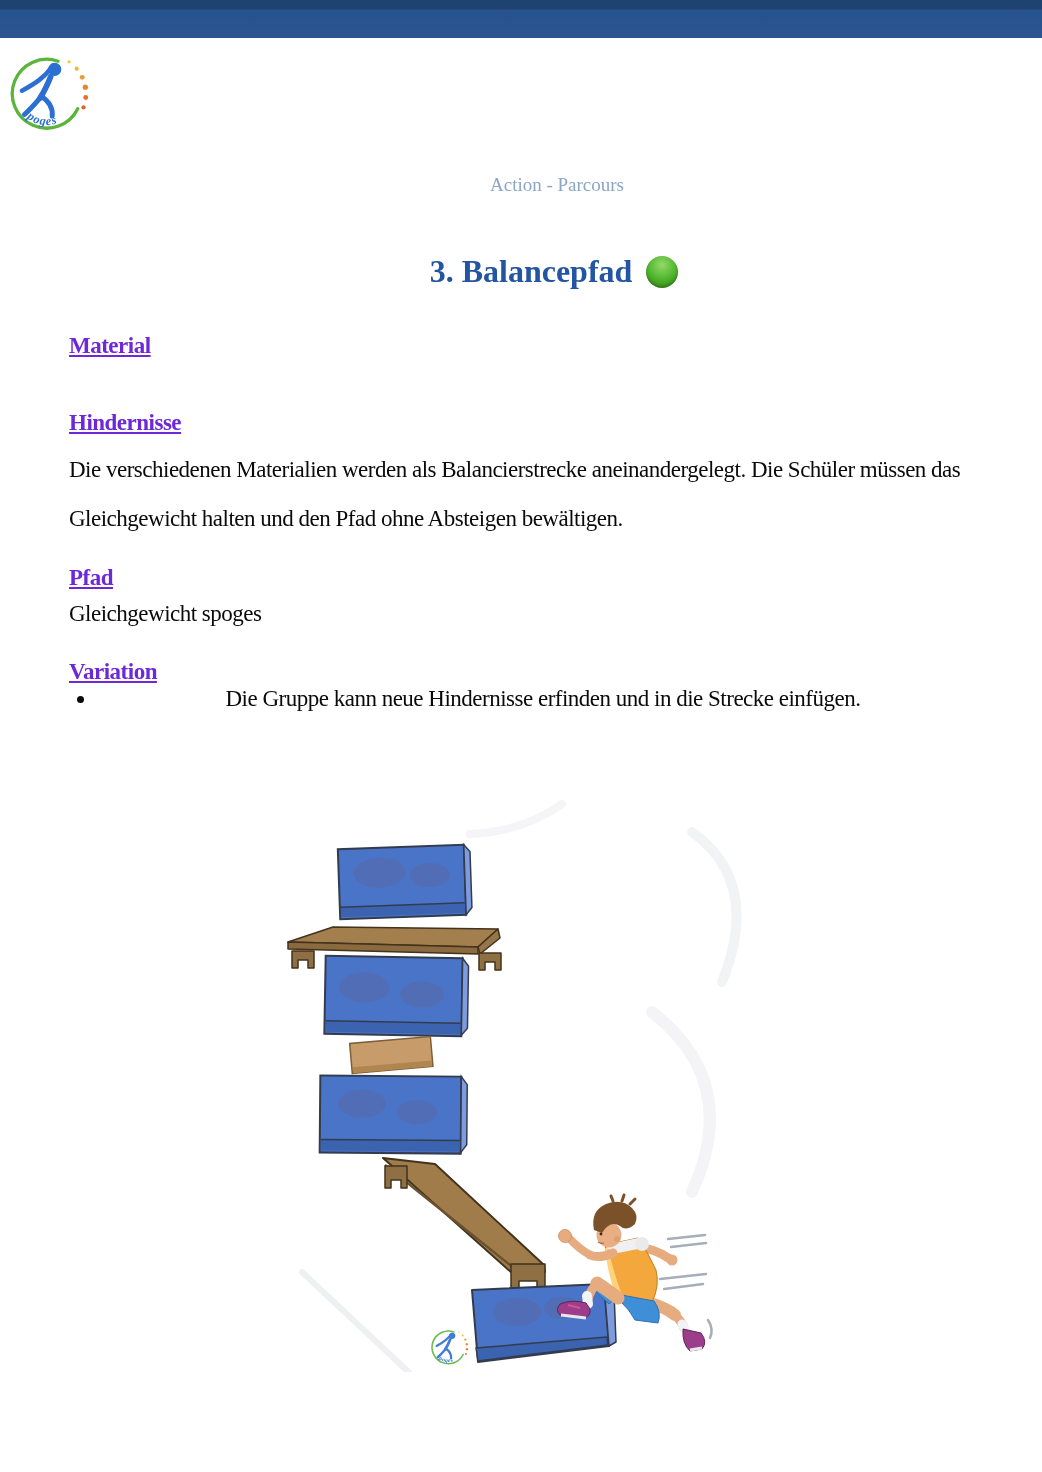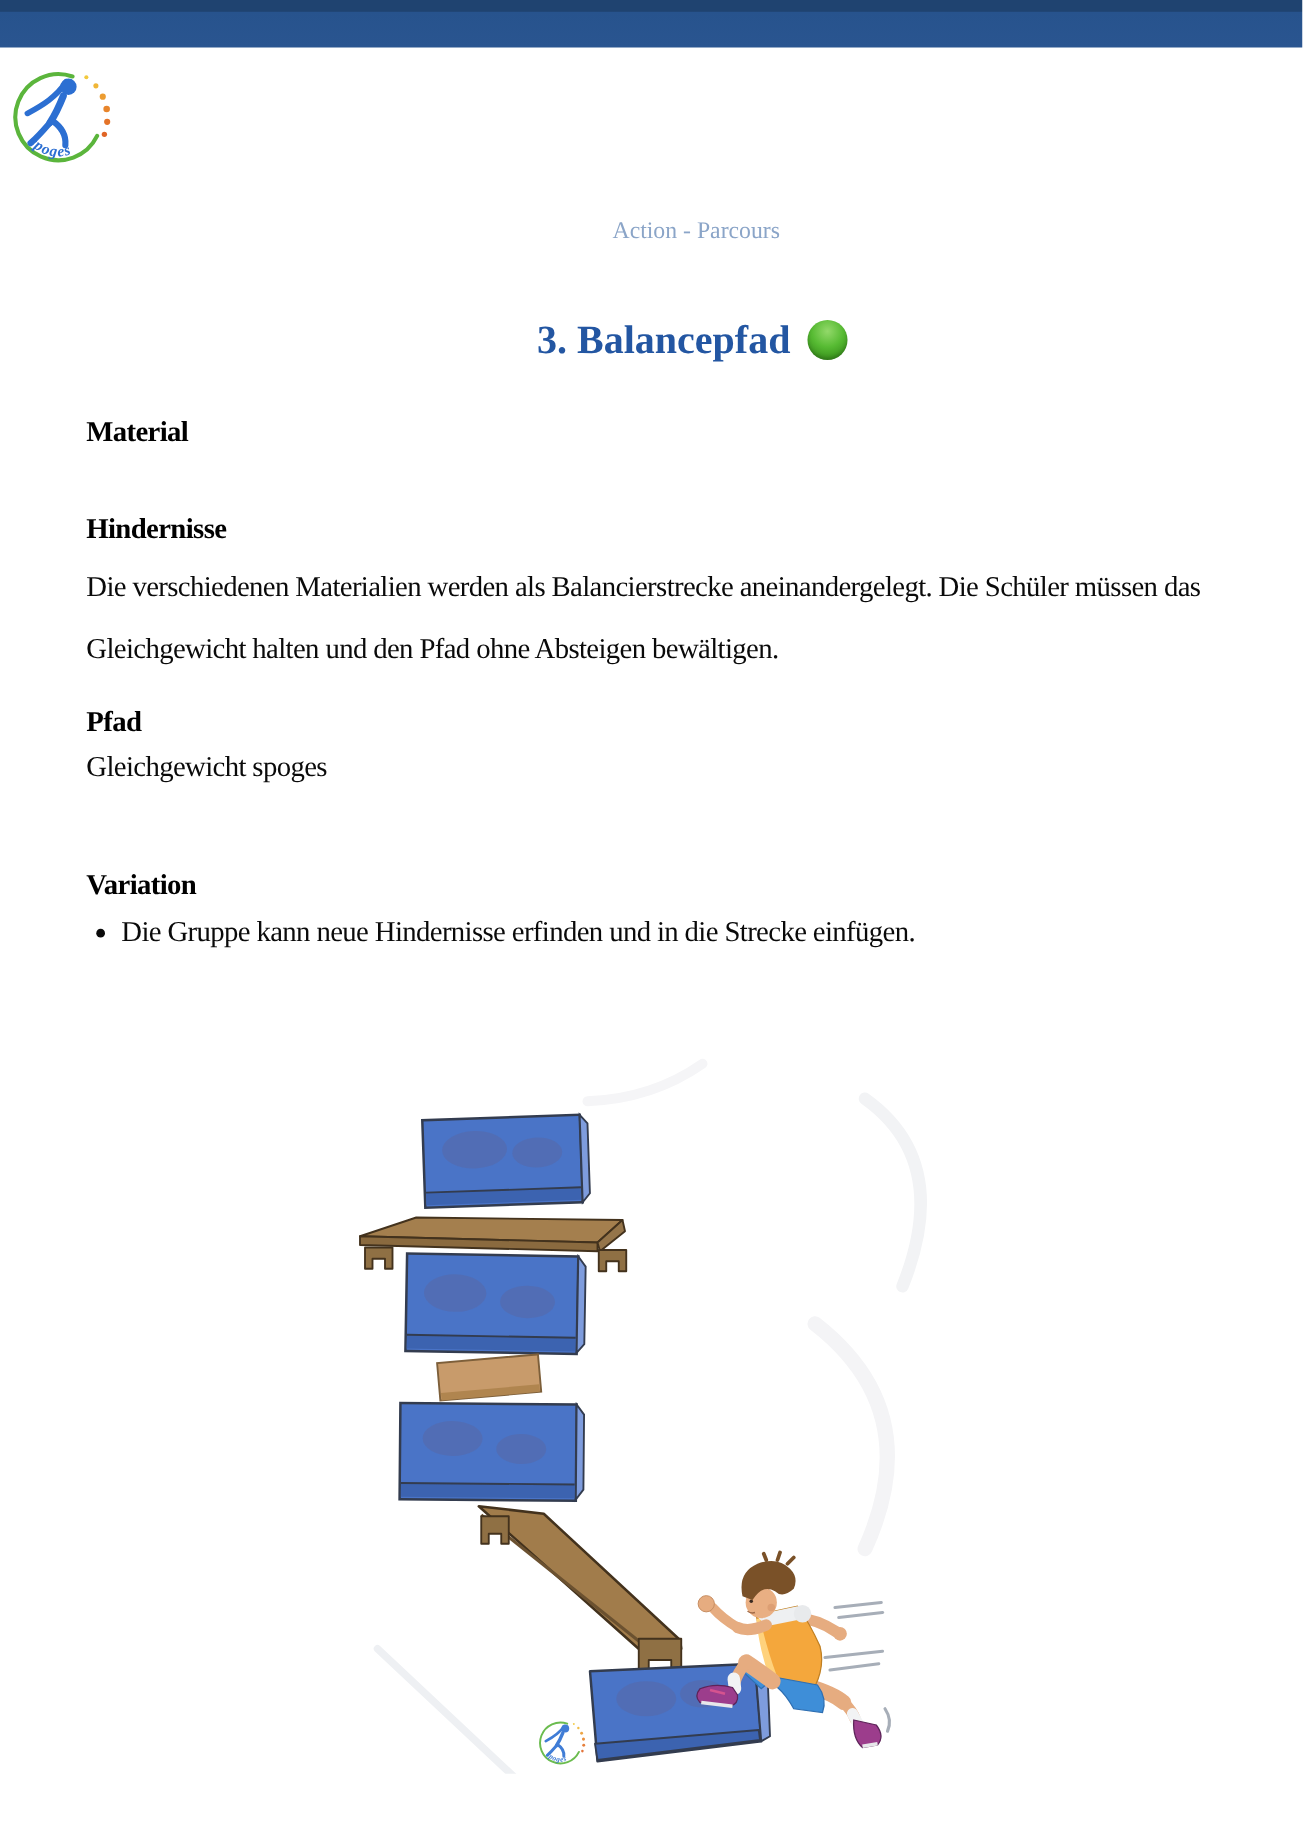--- a/index.html
+++ b/index.html
@@ -21,31 +21,31 @@
     margin-top:58px; text-align:center; transform:translateX(33px);
     font-size:32px; line-height:36px; font-weight:bold; color:#2356a2;
   }
   .green-dot {
     display:inline-block; width:32px; height:32px; border-radius:50%;
     background:radial-gradient(circle at 50% 28%, #93d96a 0%, #57bb33 45%, #3e9820 75%, #357f1d 100%);
     vertical-align:-6px; margin-left:14px;
     box-shadow: inset 0 -2px 3px rgba(0,0,0,.18);
   }
   .content { margin-left:69px; margin-right:53px; font-size:23px; letter-spacing:-0.5px; }
-  .sec { font-size:23px; line-height:27px; font-weight:bold; color:#000000; }
+  .sec { font-size:23px; line-height:27px; font-weight:bold; text-decoration:underline; color:#6d28d9; }
   .bodytext { line-height:27px; color:#0a0a0a; }
   .para { line-height:49px; }
   .m-mat   { margin-top:43px; }
   .m-matb  { margin-top:11px; }
   .m-org   { margin-top:50px; }
   .m-orgb  { margin-top:9px;  }
   .m-ziel  { margin-top:21px; }
   .m-zielb { margin-top:9px;  }
-  .m-var   { margin-top:67px; }
-  .vlist   { margin-top:11px; padding-left:28px; list-style:disc; }
+  .m-var   { margin-top:31px; }
+  .vlist   { padding-left:28px; list-style:disc;text-align:center; }
   .vlist li { line-height:27px; color:#0a0a0a; }
   .illustration { display:block; margin:85px 0 0 272px; }
   .hiddefs { position:absolute; width:0; height:0; }
 </style>
 </head>
 <body>
 
 <svg class="hiddefs" aria-hidden="true">
   <defs>
     <symbol id="spoges-logo" viewBox="0 0 100 100">

